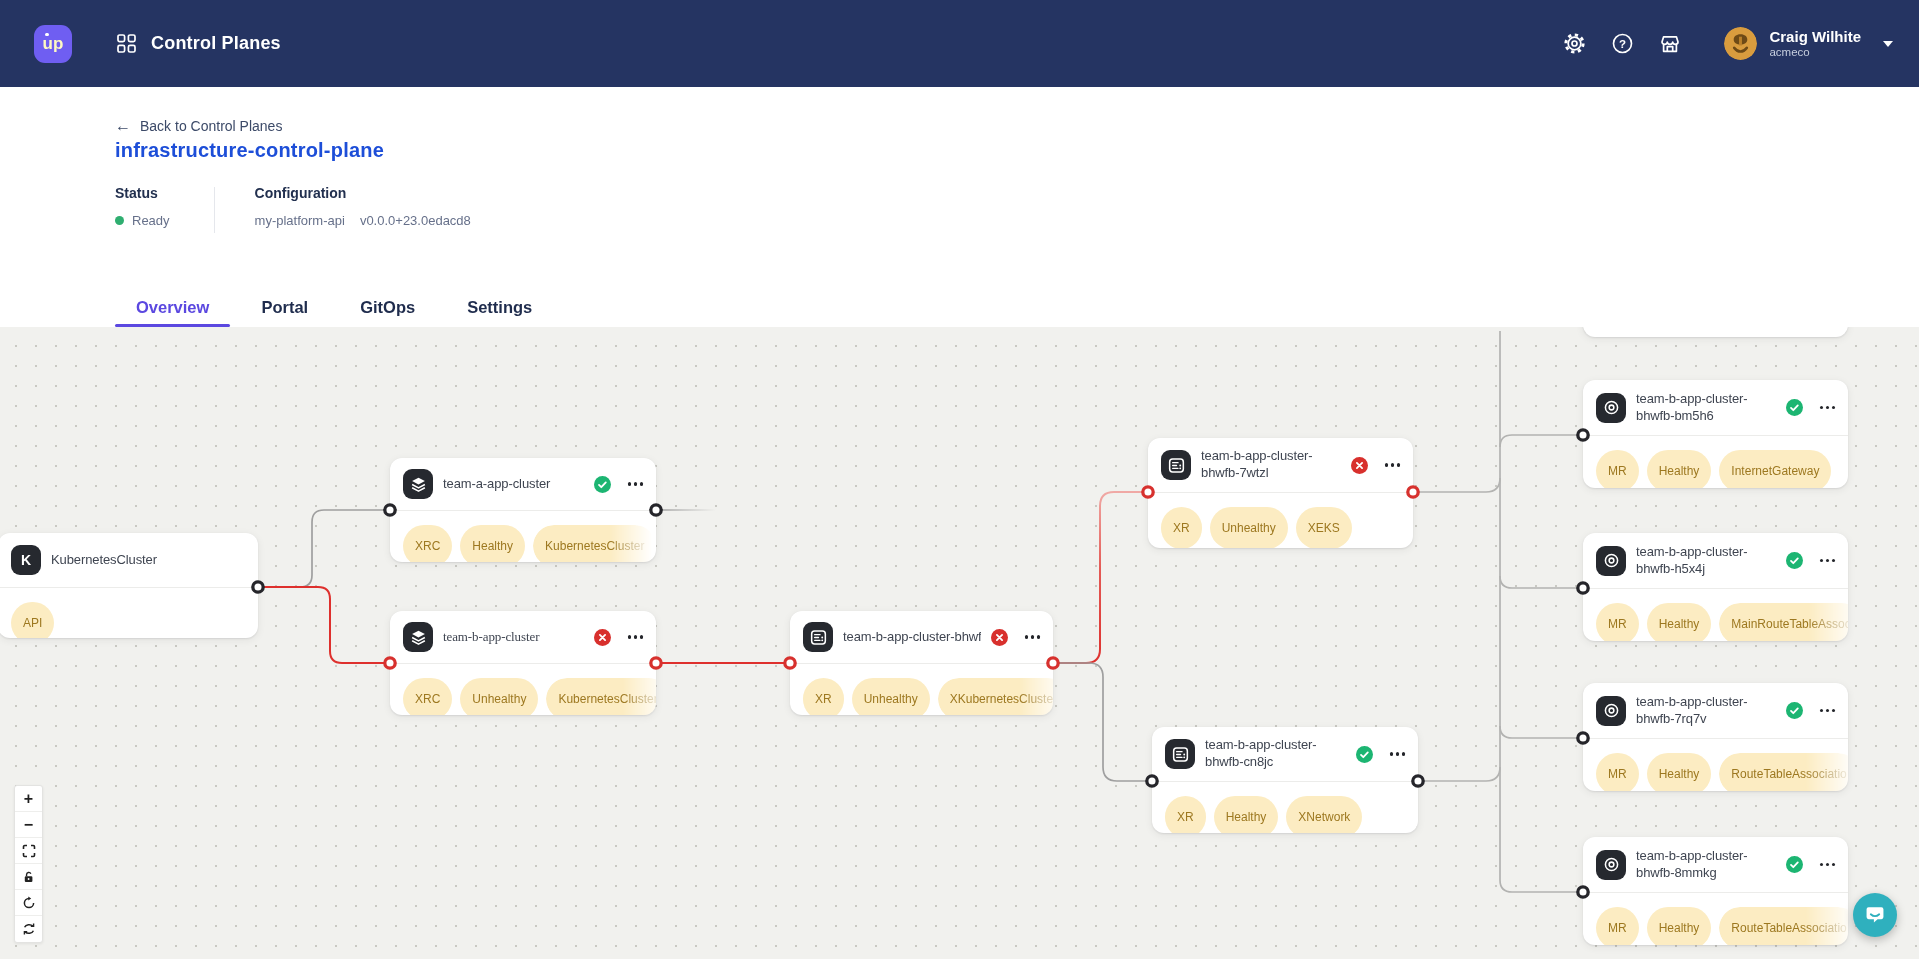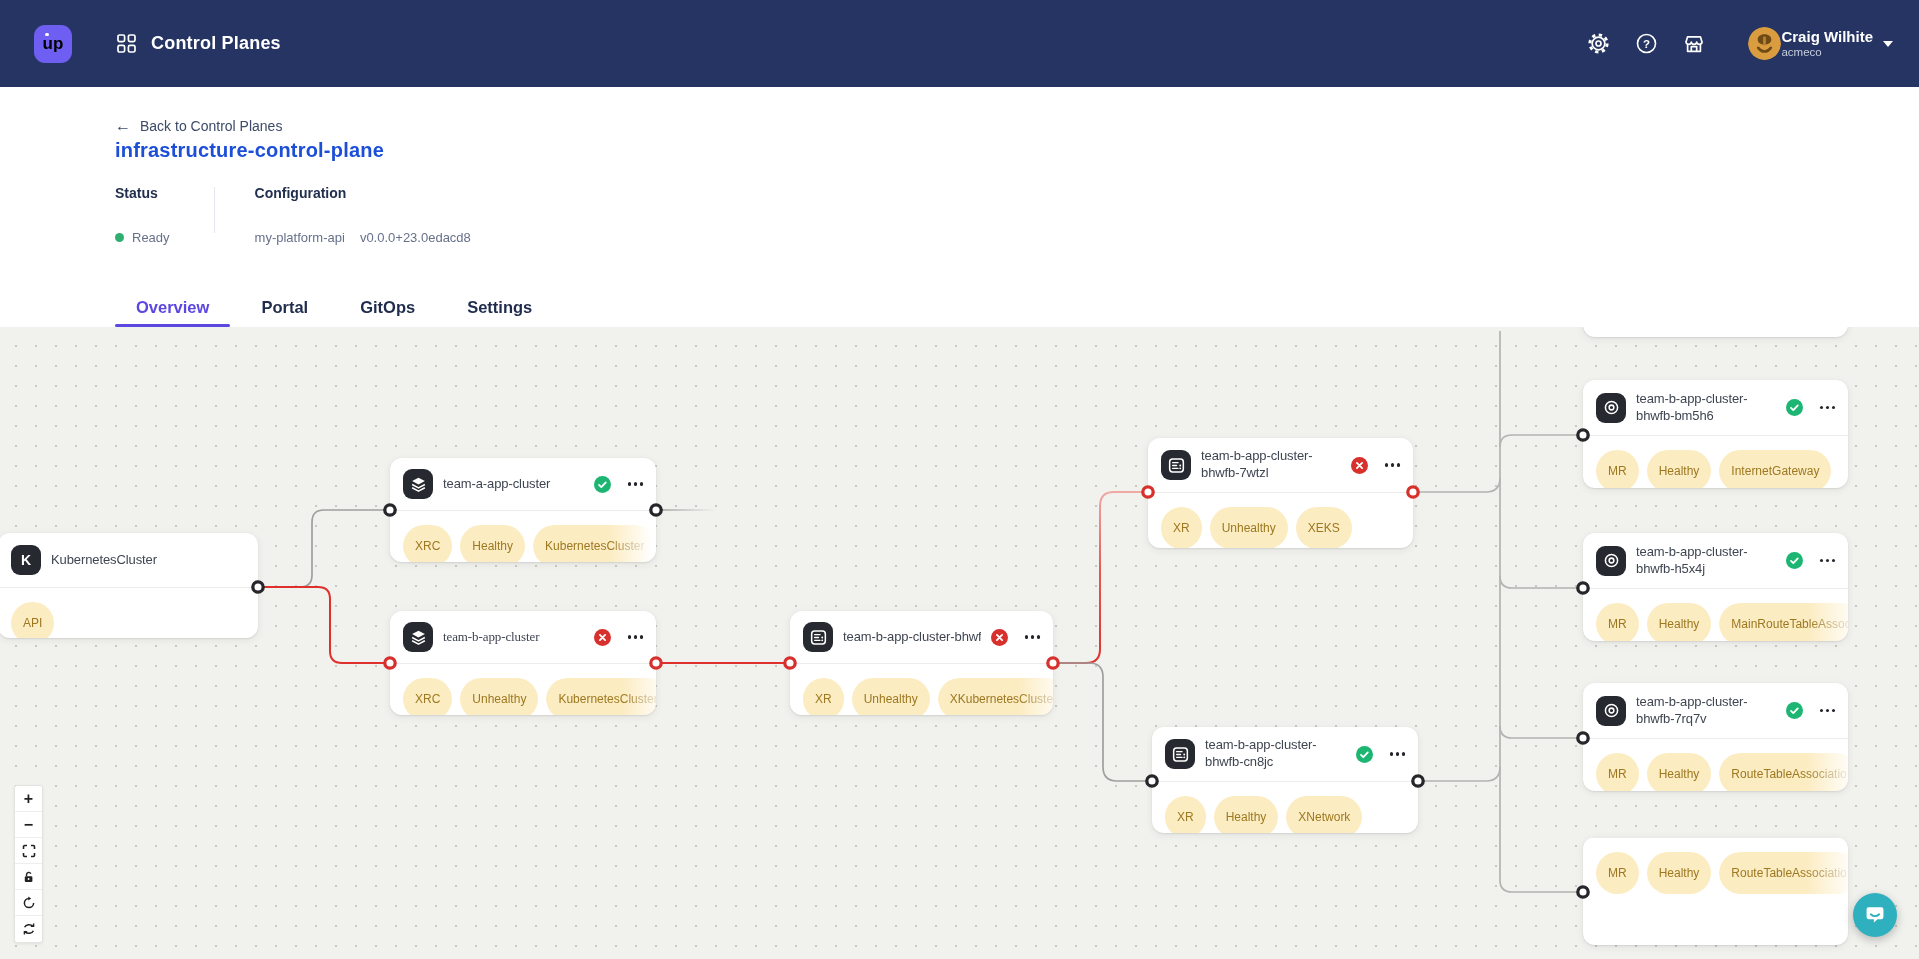--- a/index.html
+++ b/index.html
@@ -2,41 +2,41 @@
 <html><head>
 <meta charset="utf-8">
 <style>
   * { margin:0; padding:0; box-sizing:border-box; }
   html,body { width:1919px; height:959px; overflow:hidden; background:#fff;
     font-family:"Liberation Sans","DejaVu Sans",sans-serif; }
 
   
   .navbar { height:87px; background:#253462; display:flex; align-items:center; padding:0 26px 0 34px; }
   .logo { width:38px; height:38px; border-radius:11px; background:#6F5EF2; position:relative;
-    display:flex; align-items:center; justify-content:center; color:#000000; font-weight:bold; font-size:17px; cursor:pointer; }
+    display:flex; align-items:center; justify-content:center; color:#fef9c3; font-weight:bold; font-size:17px; cursor:pointer; }
   .logo::after { content:""; position:absolute; top:8px; left:11px; width:3.5px; height:3.5px; border-radius:50%; background:#fff; }
   .nav-left { display:flex; align-items:center; gap:13px; margin-left:42px; }
   .nav-title { color:#fff; font-size:18px; font-weight:bold; letter-spacing:.2px; }
   .nav-right { margin-left:auto; display:flex; align-items:center; gap:24px; }
   .nav-ic { width:24px; height:24px; display:flex; align-items:center; justify-content:center; cursor:pointer; }
-  .user { display:flex; align-items:center; gap:0; margin-left:18px; cursor:pointer; }
+  .user { display:flex; align-items:center; gap:12px; margin-left:18px; cursor:pointer; }
   .avatar { width:33px; height:33px; border-radius:50%; overflow:hidden; flex:none; }
   .user-meta { line-height:1.15; }
   .user-name { color:#fff; font-size:15px; font-weight:bold; }
   .user-org { color:#c6cede; font-size:11.5px; }
   .chev { width:0; height:0; border-left:5.5px solid transparent; border-right:5.5px solid transparent; border-top:6px solid #fff; margin-left:10px; }
 
   
   .page-header { height:240px; background:#fff; padding:30px 0 0 115px; position:relative; }
   .back { display:inline-flex; align-items:center; gap:9px; font-size:14px; color:#3c4a68; cursor:pointer; text-decoration:none; }
   .back .arr { font-size:16px; line-height:1; }
   .page-title { margin-top:4px; font-size:20px; font-weight:bold; color:#1d4ed8; letter-spacing:.2px; }
   .meta { display:flex; margin-top:23px; }
   .meta-label { font-size:14px; font-weight:bold; color:#22304f; }
-  .meta-val-row { display:flex; align-items:center; gap:8px; margin-top:29px; font-size:13px; color:#66708a; }
+  .meta-val-row { display:flex; align-items:center; gap:8px; margin-top:12px; font-size:13px; color:#66708a; }
   .dot { width:9px; height:9px; border-radius:50%; background:#2fae70; }
   .meta-div { width:1px; background:#e5e7ec; margin:2px 40px 0 44px; }
   .cfg-vals { display:flex; gap:15px; }
   .tabs { display:flex; gap:10px; position:absolute; left:115px; bottom:0; }
   .tab { padding:0 21px; height:39px; display:flex; align-items:center; font-size:16.5px; font-weight:bold;
     color:#1f2c4d; cursor:pointer; position:relative; }
   .tab.active { color:#5b48e0; }
   .tab.active::after { content:""; position:absolute; left:0; right:0; bottom:0; height:3px; background:#5b48e0; border-radius:2px; }
 
   
@@ -414,20 +414,38 @@
             <i></i>
           </div>
         </div>
         <div class="node-badges">
           <span class="badge">MR</span>
           <span class="badge">Healthy</span>
           <span class="badge fade">RouteTableAssociatio</span>
         </div>
       </div>
       <div class="node" style="left: 1583px; top: 510px; width: 265px; height: 108px;">
+        <div class="node-head" style="height: 55px;">
+          <div class="node-icon">
+            <svg width="19" height="19" viewBox="0 0 20 20" fill="none" stroke="#fff" stroke-width="1.6">
+              <circle cx="10" cy="10" r="6.4"></circle>
+              <circle cx="10" cy="10" r="2.5"></circle>
+            </svg>
+          </div>
+          <div class="node-title">team-b-app-cluster-bhwfb-8mmkg</div>
+          <div class="node-status"><svg width="17" height="17" viewBox="0 0 17 17">
+              <circle cx="8.5" cy="8.5" r="8.5" fill="#1cb572"></circle>
+              <path d="M5 8.9l2.3 2.3 4.5-4.8" stroke="#fff" stroke-width="1.8" fill="none" stroke-linecap="round" stroke-linejoin="round"></path>
+            </svg></div>
+          <div class="node-menu">
+            <i></i>
+            <i></i>
+            <i></i>
+          </div>
+        </div>
         <div class="node-badges">
           <span class="badge">MR</span>
           <span class="badge">Healthy</span>
           <span class="badge fade">RouteTableAssociatio</span>
         </div>
       </div>
       <div class="node single" style="left: 1583px; top: -62px; width: 265px; height: 72px;"></div>
     </div>
 
   <div class="ztool" id="ztool">

